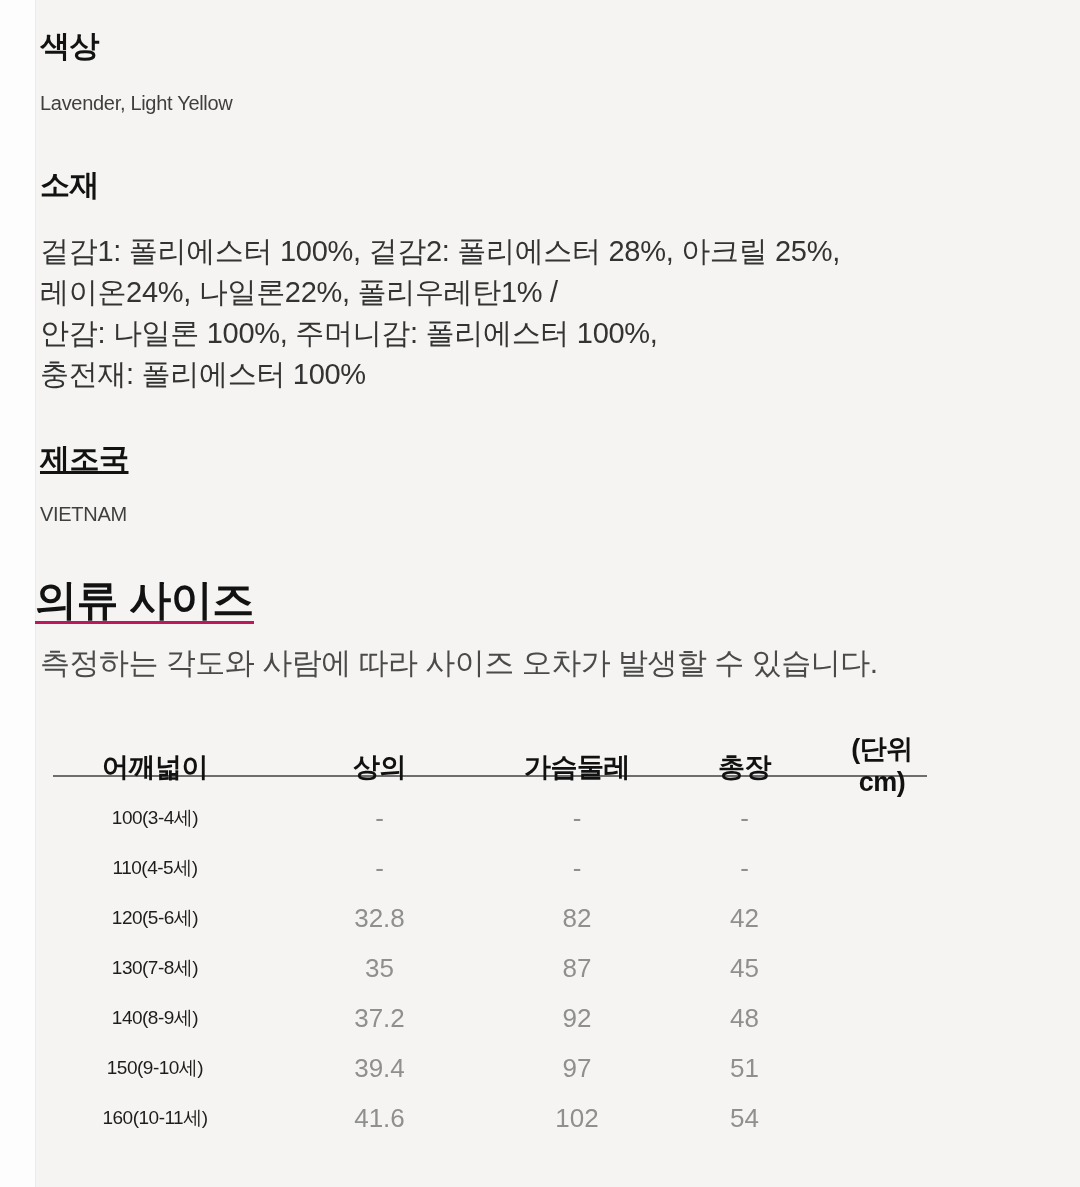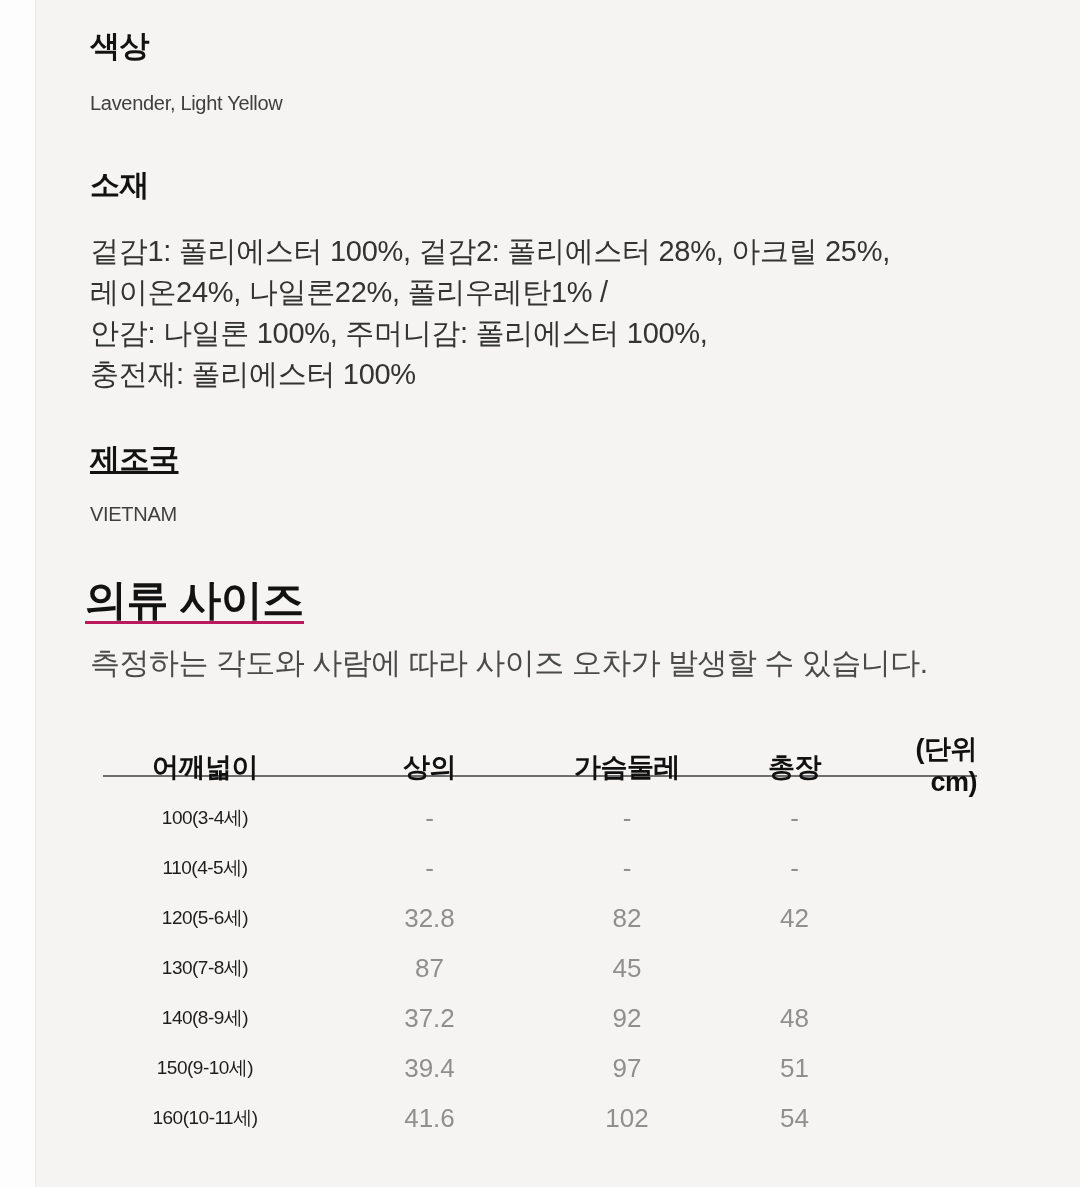--- a/index.html
+++ b/index.html
@@ -17,21 +17,21 @@
   }
   .left-strip {
     position: absolute;
     left: 0; top: 0;
     width: 36px; height: 100%;
     background: #fdfdfd;
     border-right: 1px solid #ecebe9;
   }
   .content {
     position: relative;
-    padding: 28px 95px 0 90px;
+    padding: 28px 95px 0 40px;
   }
   .section-heading {
     font-size: 30px;
     font-weight: bold;
     color: #121212;
     line-height: 36px;
     letter-spacing: -0.5px;
   }
   .section-body {
     font-size: 20px;
@@ -85,21 +85,21 @@
     font-size: 27px;
     font-weight: bold;
     color: #111111;
     letter-spacing: -0.5px;
   }
   .t-cell { text-align: center; }
   .unit-cell {
     font-size: 19px;
     font-weight: bold;
     color: #2a2a2a;
-    text-align: right;
+    text-align: center;
     align-self: end;
     padding-bottom: 4px;
     letter-spacing: -0.5px;
   }
   .t-divider {
     height: 2px;
     background: #6e6e6e;
   }
   .t-spacer { height: 16px; }
   .t-body .t-row { height: 50px; }
@@ -172,20 +172,21 @@
         <div class="t-row">
           <div class="t-cell label-cell">120(5-6세)</div>
           <div class="t-cell value-cell">32.8</div>
           <div class="t-cell value-cell">82</div>
           <div class="t-cell value-cell">42</div>
           <div class="t-cell"></div>
         </div>
 
         <div class="t-row">
           <div class="t-cell label-cell">130(7-8세)</div>
+          <div class="t-cell value-cell">35</div>
           <div class="t-cell value-cell">87</div>
           <div class="t-cell value-cell">45</div>
           <div class="t-cell"></div>
         </div>
 
         <div class="t-row">
           <div class="t-cell label-cell">140(8-9세)</div>
           <div class="t-cell value-cell">37.2</div>
           <div class="t-cell value-cell">92</div>
           <div class="t-cell value-cell">48</div>

